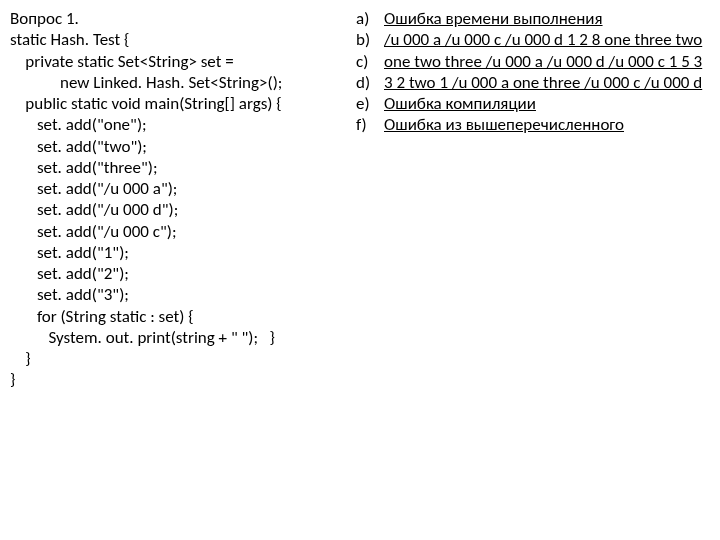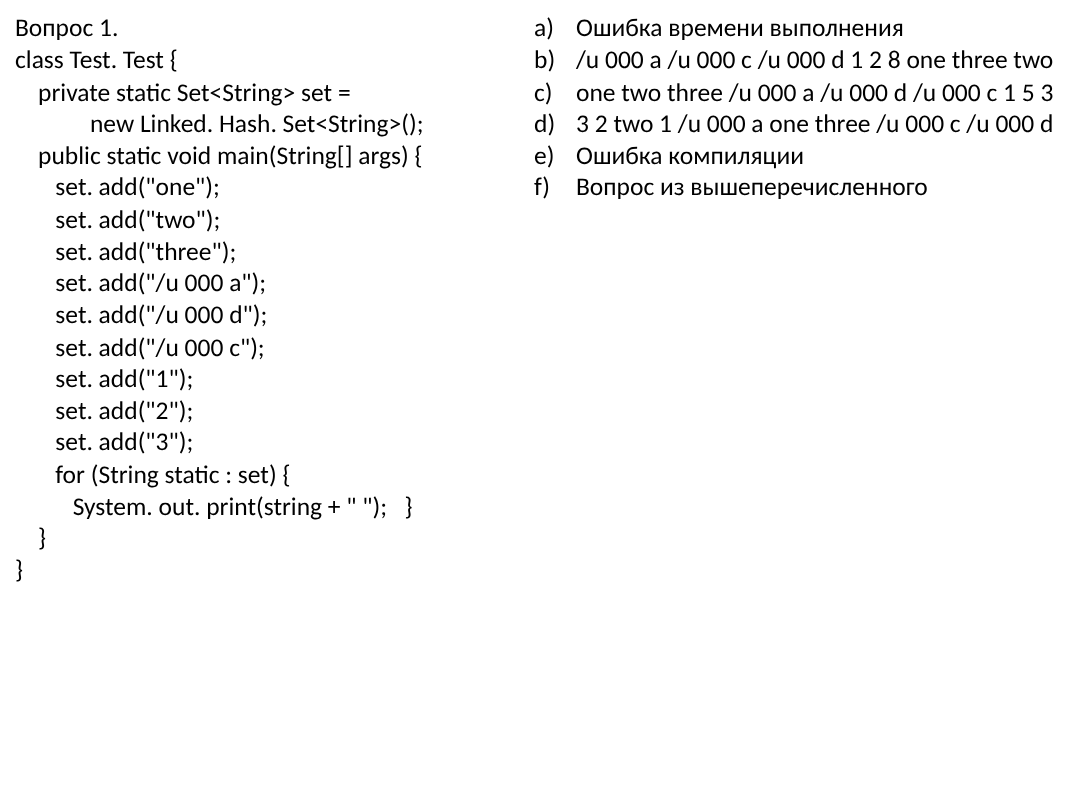--- a/index.html
+++ b/index.html
@@ -28,28 +28,29 @@
   .opt-row {
     display: flex;
     align-items: flex-start;
     margin-bottom: 0;
   }
   .opt-letter {
     flex: 0 0 28px;
   }
   .opt-text {
     flex: 1;
+    text-decoration: underline;
   }
 </style>
 </head>
 <body>
 
 <div class="wrap">
   <div class="left"><span>Вопрос 1.</span>
-<span>class Test. Test {</span>
+<span>static Hash. Test {</span>
 <span>    private static Set&lt;String&gt; set =</span>
 <span>             new Linked. Hash. Set&lt;String&gt;();</span>
 <span>    public static void main(String[] args) {</span>
 <span>       set. add("one");</span>
 <span>       set. add("two");</span>
 <span>       set. add("three");</span>
 <span>       set. add("/u 000 a");</span>
 <span>       set. add("/u 000 d");</span>
 <span>       set. add("/u 000 c");</span>
 <span>       set. add("1");</span>
@@ -76,16 +77,16 @@
     <div class="opt-row">
       <div class="opt-letter">d)</div>
       <div class="opt-text">3 2 two 1 /u 000 a one three /u 000 c /u 000 d</div>
     </div>
     <div class="opt-row">
       <div class="opt-letter">e)</div>
       <div class="opt-text">Ошибка компиляции</div>
     </div>
     <div class="opt-row">
       <div class="opt-letter">f)</div>
-      <div class="opt-text">Вопрос из вышеперечисленного</div>
+      <div class="opt-text">Ошибка из вышеперечисленного</div>
     </div>
   </div>
 </div>
 
 </body></html>

